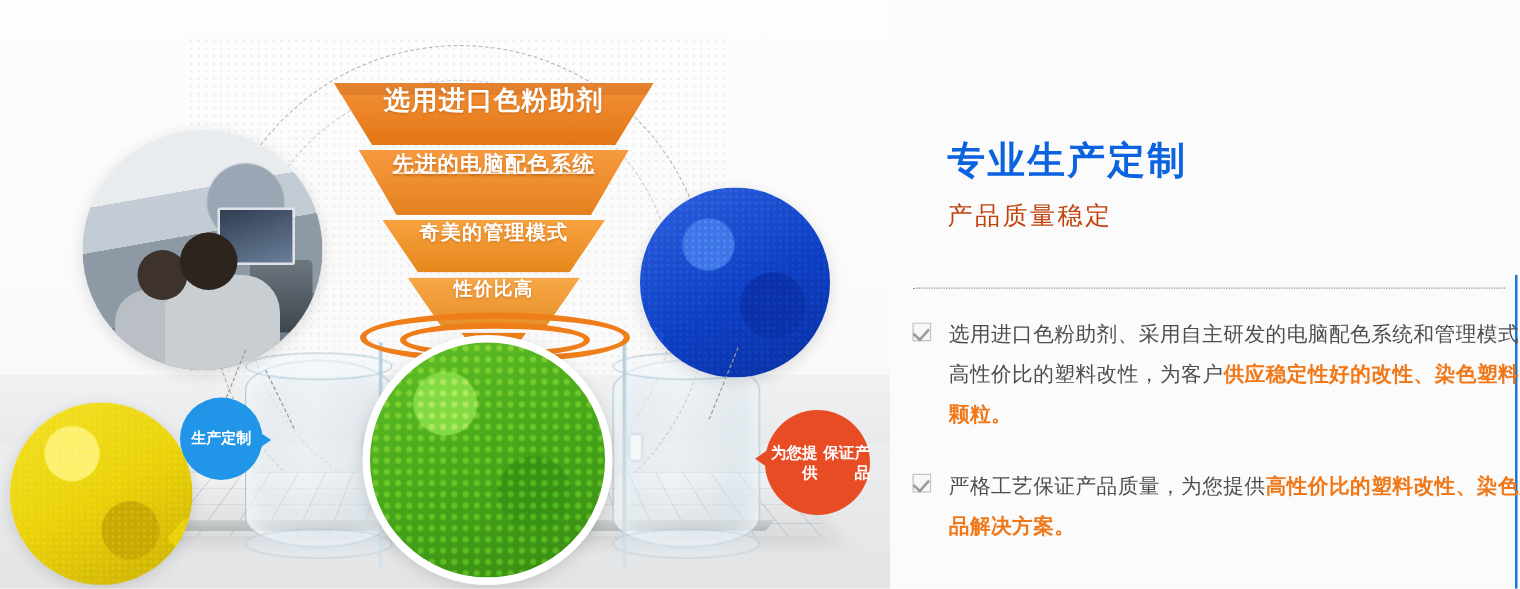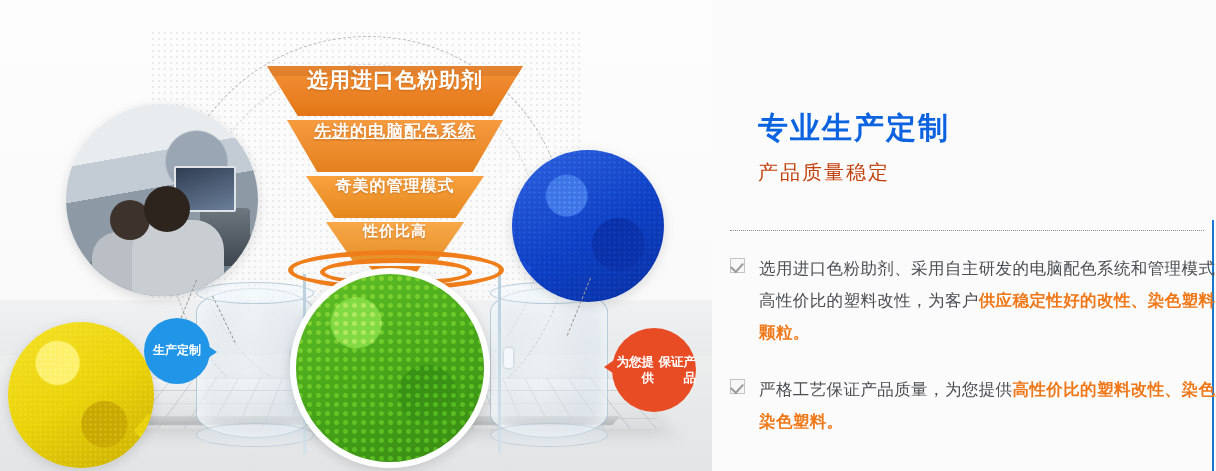--- a/index.html
+++ b/index.html
@@ -305,19 +305,19 @@
           <div class="wrapline"><span>选用进口色粉助剂、采用自主研发的电脑配色系统和管理模式，</span></div>
           <div class="wrapline"><span>高性价比的塑料改性，为客户</span><span class="hl">供应稳定性好的改性、染色塑料</span></div>
           <div class="wrapline"><span class="hl">颗粒。</span></div>
         </div>
       </div>
 
       <div class="bullet">
         <span class="cbx"></span>
         <div class="btext">
           <div class="wrapline"><span>严格工艺保证产品质量，为您提供</span><span class="hl">高性价比的塑料改性、染色产</span></div>
-          <div class="wrapline"><span class="hl">染色塑料。</span></div>
+          <div class="wrapline"><span class="hl">品解决方案。</span></div>
         </div>
       </div>
     </div>
   </div>
 
 </div>
 
 </body></html>

